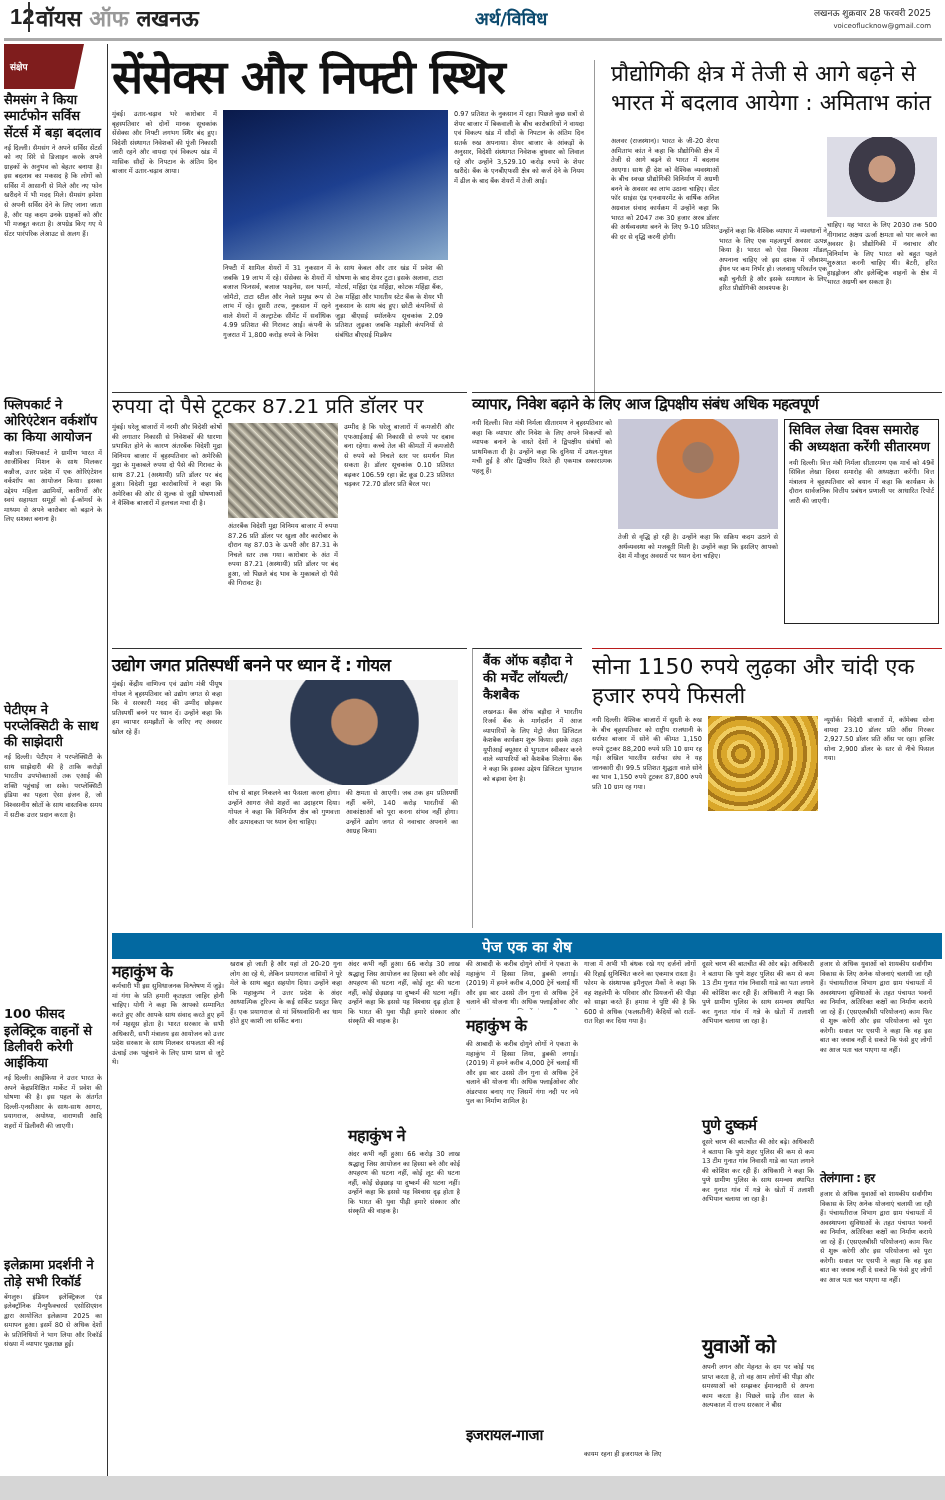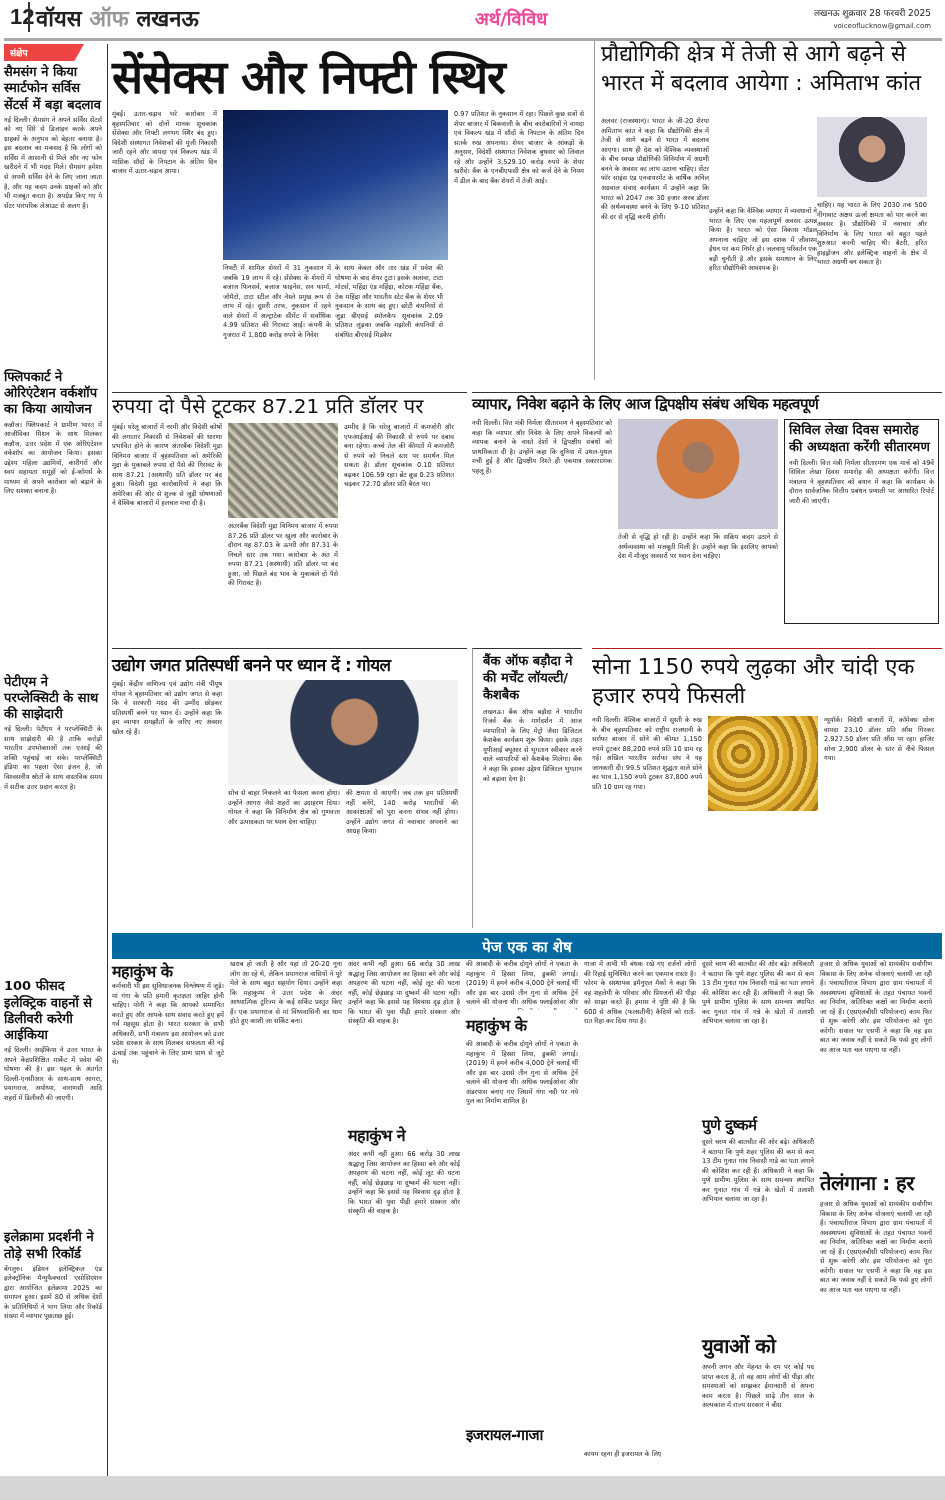--- a/index.html
+++ b/index.html
@@ -2,26 +2,26 @@
 <html><head>
 <meta charset="utf-8">
 <style>
 *{box-sizing:border-box;margin:0;padding:0}
 body{width:945px;height:1500px;background:#fff;font-family:"DejaVu Sans",sans-serif;color:#111;position:relative;overflow:hidden}
 .abs{position:absolute}
 .mast{top:0;left:0;width:945px;height:36px}
 .pgno{left:10px;top:4px;font:bold 22px "Liberation Sans",sans-serif;color:#222}
 .mast-title{left:28px;top:2px;font:bold 22px "DejaVu Sans",sans-serif;color:#222;border-left:2px solid #333;padding-left:6px}
 .mast-title .grey{color:#999}
-.section{left:475px;top:6px;font:bold 18px "DejaVu Sans",sans-serif;color:#ec4899}
+.section{left:475px;top:6px;font:bold 18px "DejaVu Sans",sans-serif;color:#0c4a6e}
 .dateline{right:14px;top:6px;font:9px "DejaVu Sans",sans-serif;text-align:right;color:#222}
 .email{right:14px;top:22px;font:7px "DejaVu Sans",sans-serif;color:#333}
 .rule{left:4px;top:38px;width:938px;height:3px;background:#aaa}
 .col-left{left:4px;top:44px;width:104px;height:1450px;border-right:1px solid #333}
-.tag{background:#ef4444;color:#fff;font:bold 9px "DejaVu Sans",sans-serif;padding:2px 6px;width:80px;clip-path:polygon(0 0,100% 0,88% 100%,0 100%)}
+.tag{background:#7f1d1d;color:#fff;font:bold 9px "DejaVu Sans",sans-serif;padding:16px 6px;width:80px;clip-path:polygon(0 0,100% 0,88% 100%,0 100%)}
 .lhead{font:bold 12px "DejaVu Sans",sans-serif;line-height:1.25;margin:3px 0;color:#111}
 .lhead.big{font-size:13px}
 .body-txt{font:6.6px "DejaVu Sans",sans-serif;line-height:1.45;color:#222;text-align:justify}
 .h1{font:bold 46px "DejaVu Sans",sans-serif;letter-spacing:-1px;color:#111}
 .h2{font:22px "DejaVu Sans",sans-serif;color:#111;line-height:1.3}
 .h3{font:bold 20px "DejaVu Sans",sans-serif;color:#111;letter-spacing:-0.5px}
 .h4{font:bold 13px "DejaVu Sans",sans-serif;color:#111;line-height:1.3}
 .img{background:linear-gradient(135deg,#1e3c72,#2a5298);}
 .img-market{background:linear-gradient(160deg,#0a1a4a 0%,#1d3f8f 50%,#88aacc 100%)}
 .img-money{background:repeating-linear-gradient(45deg,#c9c3b0,#7a766a 4px,#e0dccc 8px)}
@@ -83,21 +83,21 @@
       <div style="display:flex;gap:4px;margin-top:4px">
         <div class="body-txt" style="width:108px;height:120px;overflow:hidden">निफ्टी में शामिल शेयरों में 31 नुकसान में जबकि 19 लाभ में रहे। सेंसेक्स के शेयरों में बजाज फिनसर्व, बजाज फाइनेंस, सन फार्मा, जोमैटो, टाटा स्टील और नेस्ले प्रमुख रूप से लाभ में रहे। दूसरी तरफ, नुकसान में रहने वाले शेयरों में अल्ट्राटेक सीमेंट में सर्वाधिक 4.99 प्रतिशत की गिरावट आई। कंपनी के गुजरात में 1,800 करोड़ रुपये के निवेश</div>
         <div class="body-txt" style="width:108px;height:120px;overflow:hidden">के साथ केबल और तार खंड में प्रवेश की घोषणा के बाद शेयर टूटा। इसके अलावा, टाटा मोटर्स, महिंद्रा एंड महिंद्रा, कोटक महिंद्रा बैंक, टेक महिंद्रा और भारतीय स्टेट बैंक के शेयर भी नुकसान के साथ बंद हुए। छोटी कंपनियों से जुड़ा बीएसई स्मॉलकैप सूचकांक 2.09 प्रतिशत लुढ़का जबकि मझोली कंपनियों से संबंधित बीएसई मिडकैप</div>
       </div>
     </div>
     <div class="body-txt" style="width:130px;height:280px;overflow:hidden">0.97 प्रतिशत के नुकसान में रहा। पिछले कुछ सत्रों से शेयर बाजार में बिकवाली के बीच कारोबारियों ने वायदा एवं विकल्प खंड में सौदों के निपटान के अंतिम दिन सतर्क रुख अपनाया। शेयर बाजार के आंकड़ों के अनुसार, विदेशी संस्थागत निवेशक बुधवार को लिवाल रहे और उन्होंने 3,529.10 करोड़ रुपये के शेयर खरीदे। बैंक के एनबीएफसी क्षेत्र को कर्ज देने के नियम में ढील के बाद बैंक शेयरों में तेजी आई।</div>
   </div>
 </div>
 <div class="abs body-txt" style="left:228px;top:195px;width:108px;height:0;overflow:hidden">तीस शेयरों पर आधारित बीएसई सेंसेक्स 10.31 अंक यानी 0.01 प्रतिशत की मामूली बढ़त के साथ 74,612.43 अंक पर बंद हुआ। कारोबार के दौरान यह 74,834.09 अंक तक गया। इसी प्रकार, नेशनल स्टॉक एक्सचेंज का निफ्टी 2.50 अंक यानी 0.01 प्रतिशत फिसलकर 22,545.05 अंक पर बंद हुआ। इसके साथ निफ्टी में लगातार सातवें सत्र में गिरावट जारी रही।</div>
 
-<div class="abs vline" style="left:594px;top:40px;width:348px;height:340px;padding-left:6px">
+<div class="abs vline" style="left:594px;top:60px;width:348px;height:340px;padding-left:16px">
   <div class="h2">प्रौद्योगिकी क्षेत्र में तेजी से आगे बढ़ने से भारत में बदलाव आयेगा : अमिताभ कांत</div>
   <div style="display:flex;margin-top:20px">
     <div class="body-txt" style="width:108px;height:270px;overflow:hidden">अलवर (राजस्थान)। भारत के जी-20 शेरपा अमिताभ कांत ने कहा कि प्रौद्योगिकी क्षेत्र में तेजी से आगे बढ़ने से भारत में बदलाव आएगा। साथ ही देश को वैश्विक व्यवस्थाओं के बीच स्वच्छ प्रौद्योगिकी विनिर्माण में अग्रणी बनने के अवसर का लाभ उठाना चाहिए। सेंटर फॉर साइंस एंड एनवायरमेंट के वार्षिक अनिल अग्रवाल संवाद कार्यक्रम में उन्होंने कहा कि भारत को 2047 तक 30 हजार अरब डॉलर की अर्थव्यवस्था बनने के लिए 9-10 प्रतिशत की दर से वृद्धि करनी होगी।</div>
     <div class="body-txt" style="width:108px;height:270px;overflow:hidden;margin-top:90px">उन्होंने कहा कि वैश्विक व्यापार में व्यवधानों ने भारत के लिए एक महत्वपूर्ण अवसर उत्पन्न किया है। भारत को ऐसा विकास मॉडल अपनाना चाहिए जो इस दशक में जीवाश्म ईंधन पर कम निर्भर हो। जलवायु परिवर्तन एक बड़ी चुनौती है और इसके समाधान के लिए हरित प्रौद्योगिकी आवश्यक है।</div>
     <div style="width:110px">
       <div class="img img-person" style="height:80px"></div>
       <div class="body-txt" style="height:190px;overflow:hidden;margin-top:4px">चाहिए। यह भारत के लिए 2030 तक 500 गीगावाट अक्षय ऊर्जा क्षमता को पार करने का अवसर है। प्रौद्योगिकी में नवाचार और विनिर्माण के लिए भारत को बहुत पहले शुरुआत करनी चाहिए थी। बैटरी, हरित हाइड्रोजन और इलेक्ट्रिक वाहनों के क्षेत्र में भारत अग्रणी बन सकता है।</div>
     </div>
   </div>
 </div>
@@ -188,18 +188,18 @@
   </div>
   <div style="width:112px">
     <div class="body-txt" style="height:150px;overflow:hidden">दूसरे चरण की बातचीत की ओर बढ़े। अधिकारी ने बताया कि पुणे शहर पुलिस की कम से कम 13 टीम गुनात गांव निवासी गाडे का पता लगाने की कोशिश कर रही हैं। अधिकारी ने कहा कि पुणे ग्रामीण पुलिस के साथ समन्वय स्थापित कर गुनात गांव में गन्ने के खेतों में तलाशी अभियान चलाया जा रहा है।</div>
     <div class="h3" style="font-size:15px;margin:4px 0">पुणे दुष्कर्म</div>
     <div class="body-txt" style="height:190px;overflow:hidden">दूसरे चरण की बातचीत की ओर बढ़े। अधिकारी ने बताया कि पुणे शहर पुलिस की कम से कम 13 टीम गुनात गांव निवासी गाडे का पता लगाने की कोशिश कर रही हैं। अधिकारी ने कहा कि पुणे ग्रामीण पुलिस के साथ समन्वय स्थापित कर गुनात गांव में गन्ने के खेतों में तलाशी अभियान चलाया जा रहा है।</div>
     <div class="h3" style="font-size:20px;margin:4px 0">युवाओं को</div>
     <div class="body-txt" style="height:90px;overflow:hidden">अपनी लगन और मेहनत के दम पर कोई पद प्राप्त करता है, तो वह आम लोगों की पीड़ा और समस्याओं को सम्झकर ईमानदारी से अपना काम करता है। पिछले साढ़े तीन साल के अल्पकाल में राज्य सरकार ने बीस</div>
   </div>
   <div style="width:112px">
     <div class="body-txt" style="height:205px;overflow:hidden">हजार से अधिक युवाओं को शायकीय सर्वांगीण विकास के लिए अनेक योजनाएं चलायी जा रही हैं। पंचायतीराज विभाग द्वारा ग्राम पंचायतों में अवस्थापना सुविधाओं के तहत पंचायत भवनों का निर्माण, अतिरिक्त कक्षों का निर्माण कराये जा रहे हैं। (एसएलबीसी परियोजना) काम फिर से शुरू करेगी और इस परियोजना को पूरा करेगी। सवाल पर एसपी ने कहा कि वह इस बात का जवाब नहीं दे सकते कि फंसे हुए लोगों का आज पता चल पाएगा या नहीं।</div>
-    <div class="h3" style="font-size:20px;margin:4px 0">तेलंगाना : हर</div>
+    <div class="h3" style="font-size:12px;margin:4px 0">तेलंगाना : हर</div>
     <div class="body-txt" style="height:270px;overflow:hidden">हजार से अधिक युवाओं को शायकीय सर्वांगीण विकास के लिए अनेक योजनाएं चलायी जा रही हैं। पंचायतीराज विभाग द्वारा ग्राम पंचायतों में अवस्थापना सुविधाओं के तहत पंचायत भवनों का निर्माण, अतिरिक्त कक्षों का निर्माण कराये जा रहे हैं। (एसएलबीसी परियोजना) काम फिर से शुरू करेगी और इस परियोजना को पूरा करेगी। सवाल पर एसपी ने कहा कि वह इस बात का जवाब नहीं दे सकते कि फंसे हुए लोगों का आज पता चल पाएगा या नहीं।</div>
   </div>
 </div>
 
 <div class="abs foot"></div>
 
 </body></html>

